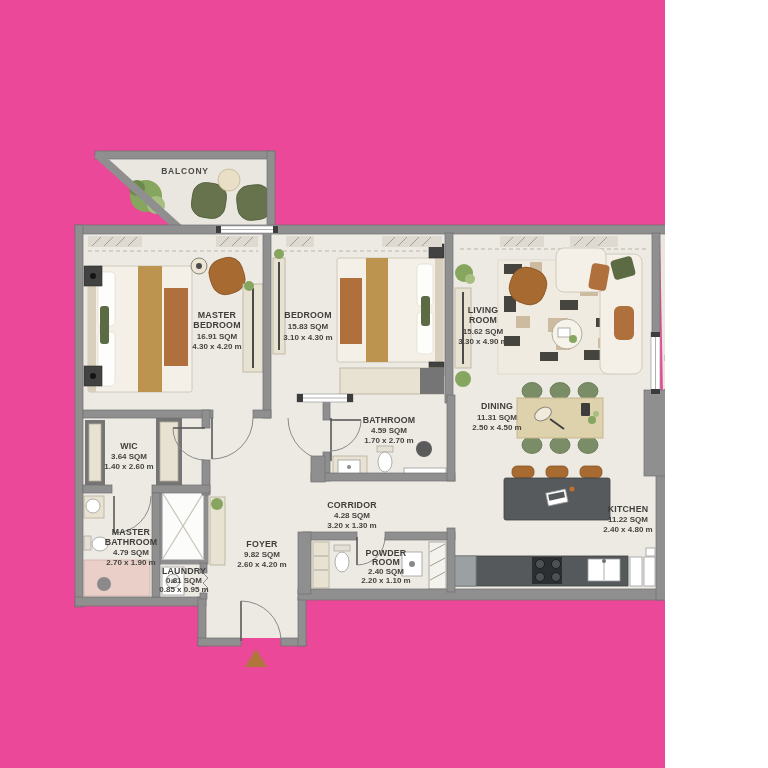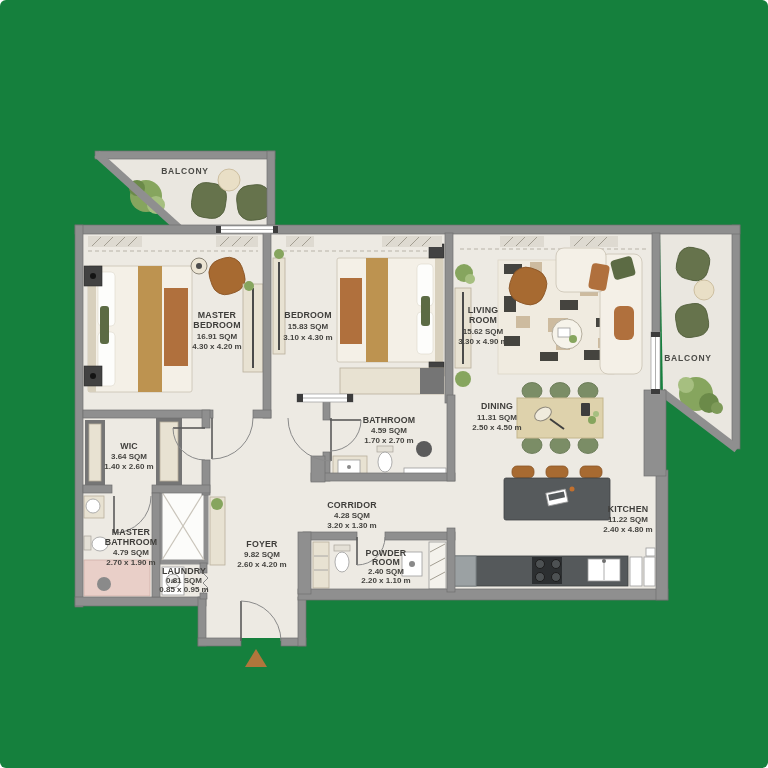--- a/index.html
+++ b/index.html
@@ -1,17 +1,17 @@
 <!DOCTYPE html>
 <html><head>
 <meta charset="utf-8">
 <style>
   html,body{margin:0;padding:0;background:#ffffff;}
-  .stage{position:relative;width:768px;height:768px;background:#15803d;overflow:hidden;
-         font-family:"Liberation Sans", sans-serif;border-radius:6px;}
+  .stage{position:relative;width:665px;height:768px;background:#ec4899;overflow:hidden;
+         font-family:"Liberation Sans", sans-serif;}
   svg{display:block}
   .floor{fill:#edeae3;}
   .bfloor{fill:#eae7e0;}
   .wall{fill:#8f8f8f;stroke:#6f6f6f;stroke-width:.7;}
   .wline{stroke:#8f8f8f;stroke-width:8;stroke-linecap:butt;}
   .furn{fill:#f4f0e7;stroke:#c9c2b2;stroke-width:.8;}
   .hb{fill:#d8d0bd;}
   .pillow{fill:#fdfdfb;stroke:#ddd8cb;stroke-width:.6;}
   .wood{fill:#bd9350;}
   .rust{fill:#b0703d;}

